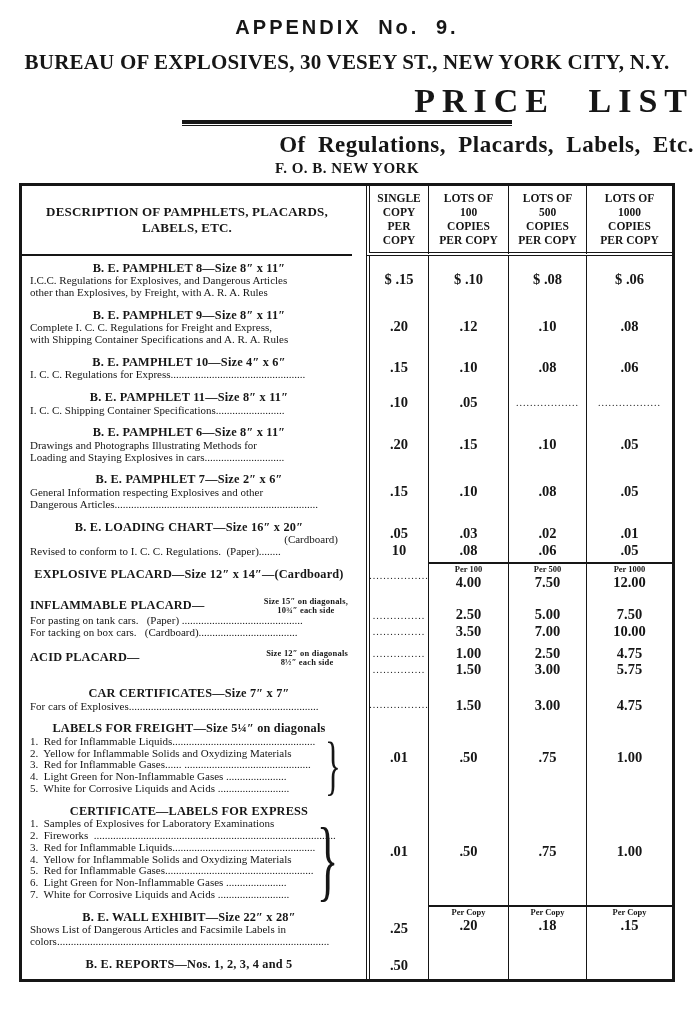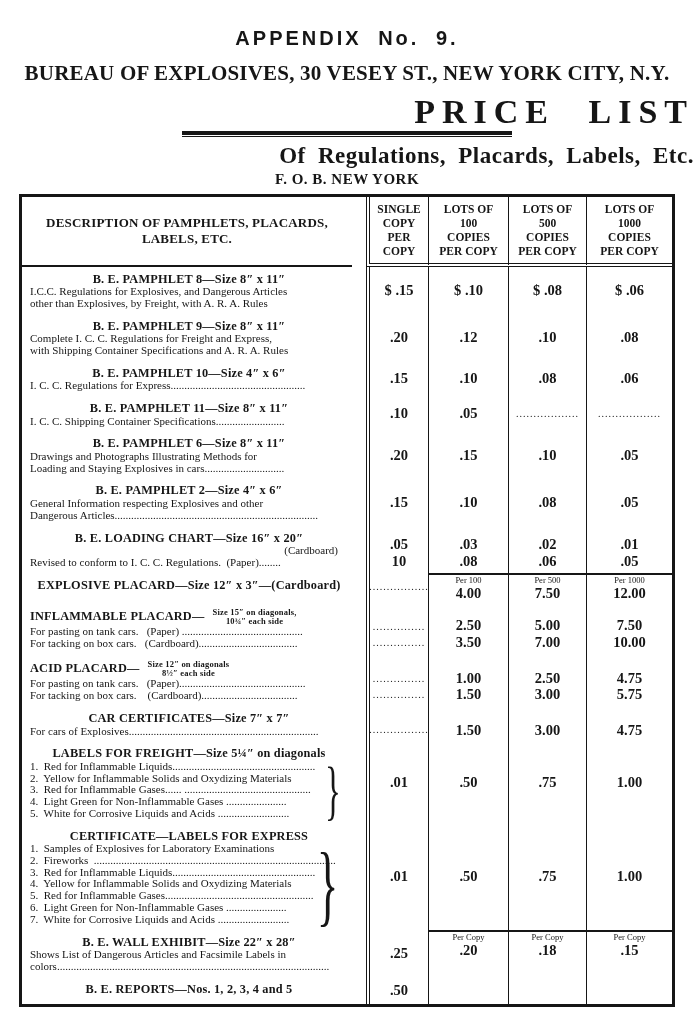--- a/index.html
+++ b/index.html
@@ -1,19 +1,19 @@
 <!DOCTYPE html>
 <html><head>
 <meta charset="utf-8">
 <style>
   * { margin:0; padding:0; box-sizing:border-box; }
   html,body { background:#fff; }
   body { width:694px; height:1024px; overflow:hidden;
          font-family:"Liberation Serif", serif; color:#161616; }
-  .page { width:694px; height:922px; padding-top:27px; }
+  .page { width:694px; height:922px; padding-top:16px; }
 
   
   .appendix { text-align:center; font-family:"Liberation Sans", sans-serif;
               font-weight:bold; font-size:20px; letter-spacing:3px; word-spacing:8px; }
   .bureau   { text-align:center; font-weight:bold; font-size:21px; margin-top:11px;
               letter-spacing:0.2px; }
   .title    { text-align:right; font-weight:bold; font-size:34px; letter-spacing:7px;
               word-spacing:18px; margin-top:8px; line-height:1.05; }
   .title-rule { width:330px; margin:1px auto 6px; height:6px;
                 border-top:4px solid #161616; border-bottom:1px solid #161616; }
@@ -30,38 +30,38 @@
   .hc   { display:flex; align-items:center; justify-content:center; text-align:center;
           font-weight:bold; font-size:11.5px; line-height:1.22; white-space:pre-line;
           padding:5px 2px; border-bottom:4px double #161616; }
   .hd   { font-size:13px; border-bottom:2.5px solid #161616; letter-spacing:0.2px; }
   .pcL  { border-left:4px double #161616;margin-left:14px; }
   .pcl  { border-left:1.5px solid #161616; }
 
   .desc { overflow:hidden; padding:6px 4px 4px 8px; }
   .h    { text-align:center; font-weight:bold; font-size:12.3px; line-height:1.1;
           white-space:pre; letter-spacing:0.2px; }
-  .h.flexh { display:flex; justify-content:flex-start; align-items:center; gap:8px; }
+  .h.flexh { display:flex; justify-content:space-between; align-items:center; gap:19px; }
   .hnote { font-size:8.5px; line-height:1.1; white-space:pre-line; text-align:center;
            font-weight:bold; }
   .b    { font-size:11px; line-height:1.07; white-space:pre; overflow:hidden; }
   .b.right { text-align:right; padding-right:10px; }
   .bwrap { position:relative; padding-right:12px; }
   .brace { position:absolute; right:-1px; top:50%;
            transform:translateY(-50%) scaleX(0.5); font-weight:normal; color:#161616; }
   .brace.b5 { font-size:66px; }
   .brace.b7 { font-size:90px; }
 
   .pc  { display:flex; flex-direction:column; justify-content:center; align-items:center;
          text-align:center; font-weight:bold; font-size:14.5px; line-height:1.15;
          white-space:pre-line; padding:2px 1px; }
   .pc.bot { justify-content:flex-end; padding-bottom:3px; }
   .pc.topal { justify-content:flex-start; padding:0; }
   .dots { font-weight:normal; font-size:10px; letter-spacing:1px; line-height:1.6; }
-  .mini { width:100%; border-top:2px solid #161616; font-weight:normal; font-size:8.5px;
+  .mini { width:100%; border-top:2px solid #161616; font-weight:bold; font-size:8.5px;
           line-height:1.1; text-align:center; padding-top:1px; }
   .val  { font-weight:bold; font-size:14.5px; }
 </style>
 </head>
 <body>
 
 <div class="page">
 
   <div class="appendix">APPENDIX No. 9.</div>
   <div class="bureau">BUREAU OF EXPLOSIVES, 30 VESEY ST., NEW YORK CITY, N.Y.</div>
@@ -143,21 +143,21 @@
 Loading and Staying Explosives in cars.............................</div>
       </div>
       <div class="cell pc pcL">.20</div>
       <div class="cell pc pcl">.15</div>
       <div class="cell pc pcl">.10</div>
       <div class="cell pc pcl">.05</div>
     </div>
 
     <div style="display:contents">
       <div class="cell desc">
-        <div class="h">B. E. PAMPHLET 2—Size 4″ x 6″</div>
+        <div class="h">B. E. PAMPHLET 7—Size 2″ x 6″</div>
         <div class="b">General Information respecting Explosives and other
 Dangerous Articles..........................................................................</div>
       </div>
       <div class="cell pc pcL">.15</div>
       <div class="cell pc pcl">.10</div>
       <div class="cell pc pcl">.08</div>
       <div class="cell pc pcl">.05</div>
     </div>
 
     <div style="display:contents">
@@ -171,21 +171,21 @@
       <div class="cell pc pcl bot">.03
 .08</div>
       <div class="cell pc pcl bot">.02
 .06</div>
       <div class="cell pc pcl bot">.01
 .05</div>
     </div>
 
     <div style="display:contents">
       <div class="cell desc">
-        <div class="h">EXPLOSIVE PLACARD—Size 12″ x 3″—(Cardboard)</div>
+        <div class="h">EXPLOSIVE PLACARD—Size 12″ x 14″—(Cardboard)</div>
       </div>
       <div class="cell pc pcL dots">.................</div>
       <div class="cell pc pcl topal">
         <div class="mini">Per 100</div>
         <div class="val">4.00</div>
       </div>
       <div class="cell pc pcl topal">
         <div class="mini">Per 500</div>
         <div class="val">7.50</div>
       </div>
@@ -215,22 +215,20 @@
 10.00</div>
     </div>
 
     <div style="display:contents">
       <div class="cell desc">
         <div class="h flexh">
           <span>ACID PLACARD—</span>
           <span class="hnote">Size 12″ on diagonals
 8½″ each side</span>
         </div>
-        <div class="b">For pasting on tank cars.   (Paper)..............................................
-For tacking on box cars.    (Cardboard)...................................</div>
       </div>
       <div class="cell pc pcL bot dots">...............
 ...............</div>
       <div class="cell pc pcl bot">1.00
 1.50</div>
       <div class="cell pc pcl bot">2.50
 3.00</div>
       <div class="cell pc pcl bot">4.75
 5.75</div>
     </div>

